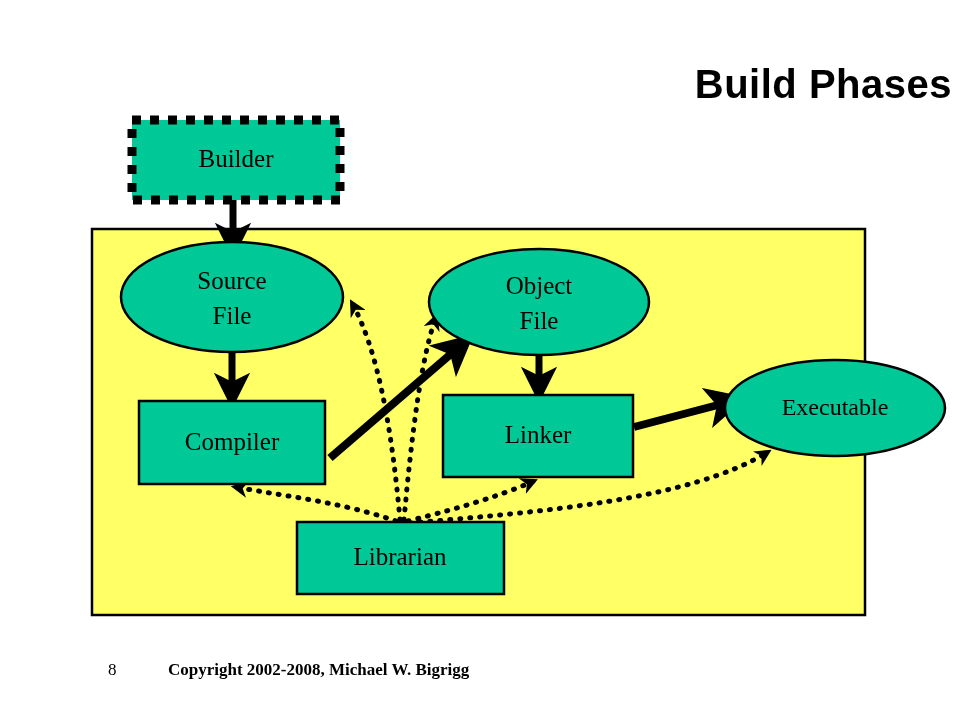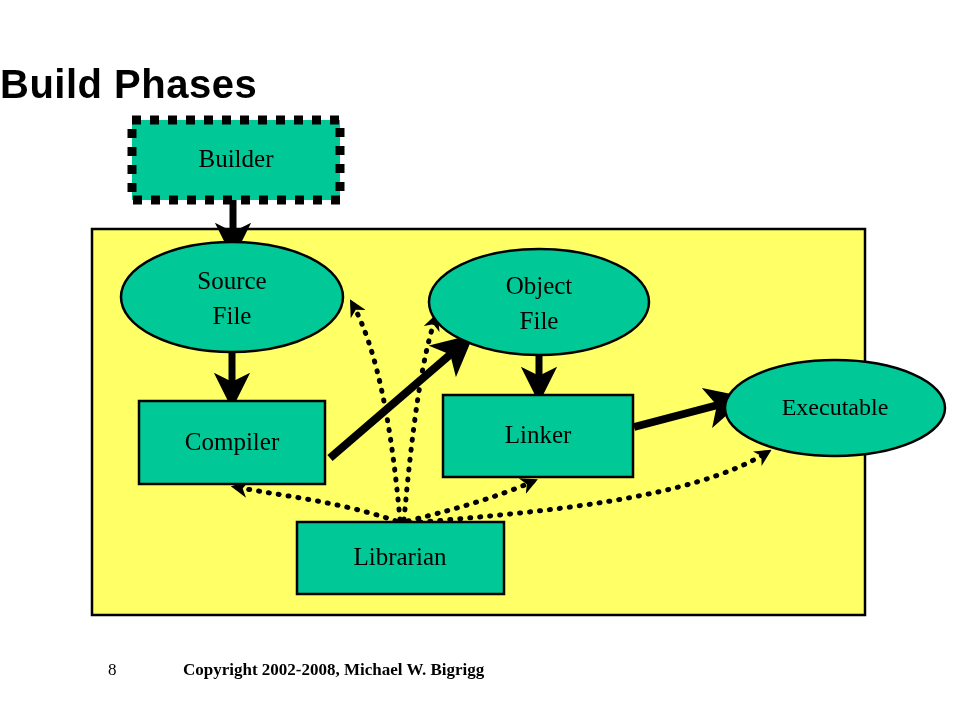--- a/index.html
+++ b/index.html
@@ -13,21 +13,21 @@
     height: 720px;
     background: #ffffff;
     overflow: hidden;
     font-family: "Liberation Serif", "DejaVu Serif", serif;
   }
   #title {
     position: absolute;
     left: 0;
     top: 62px;
     width: 952px;
-    text-align: left;
+    text-align: right;
     font-family: "Liberation Sans", "DejaVu Sans", sans-serif;
     font-weight: bold;
     font-size: 40px;
     letter-spacing: 0.5px;
     color: #000000;
     white-space: nowrap;
   }
   
   #diagram {
     position: absolute;
@@ -57,21 +57,21 @@
   }
   #page-number {
     position: absolute;
     left: 108px;
     top: 0;
     font-size: 17px;
     color: #000000;
   }
   #copyright {
     position: absolute;
-    left: 183px;
+    left: 168px;
     top: 0;
     font-size: 17px;
     font-weight: bold;
     color: #000000;
     white-space: nowrap;
   }
 </style>
 </head>
 <body>
 

